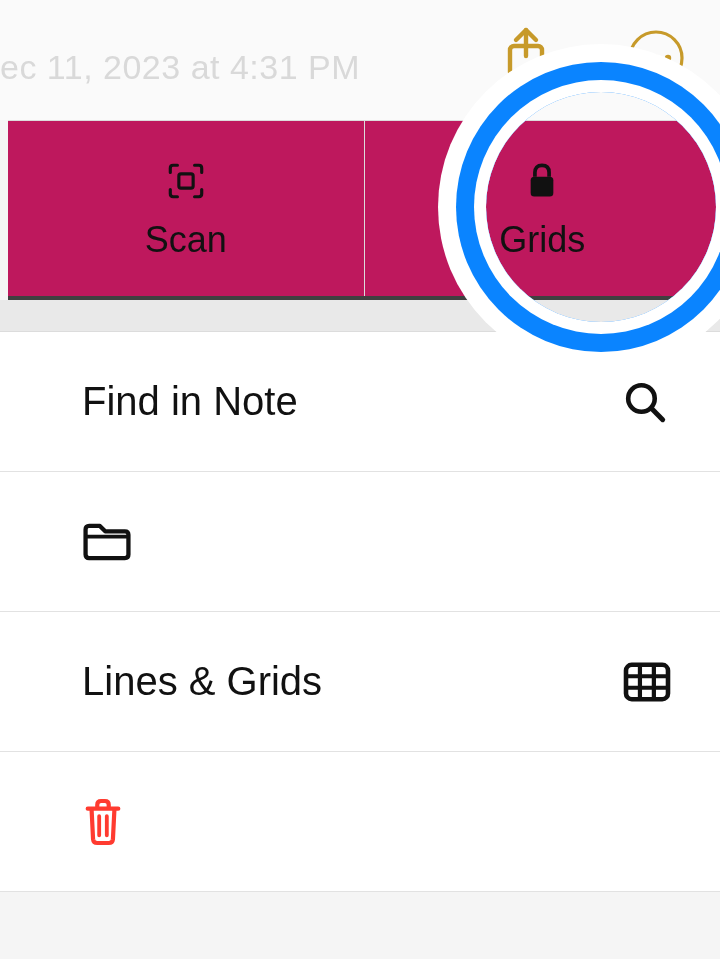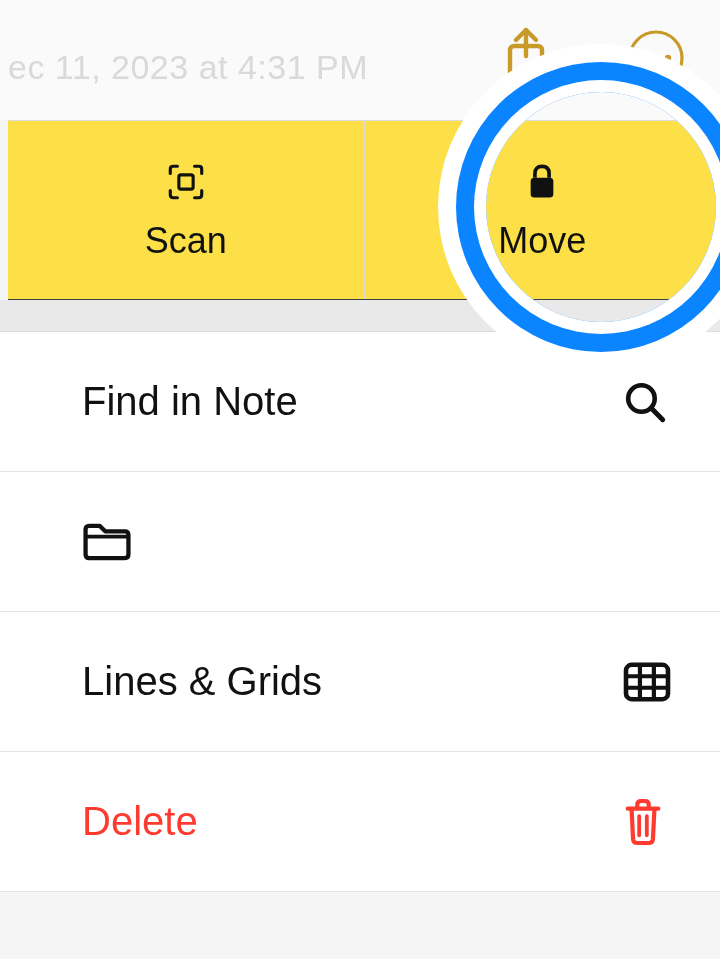--- a/index.html
+++ b/index.html
@@ -15,21 +15,21 @@
       overflow: hidden;
       position: relative;
     }
     .topbar {
       height: 120px;
       background: #fafafa;
       position: relative;
     }
     .faded-date {
       position: absolute;
-      left: 8px;
+      left: 0;
       top: 48px;
       font-size: 34px;
       color: #d9d9d9;
       letter-spacing: 0.5px;
       white-space: nowrap;
     }
     .share-btn {
       position: absolute;
       top: 26px;
       right: 170px;
@@ -38,23 +38,23 @@
     }
     .more-btn {
       position: absolute;
       top: 28px;
       right: 34px;
       width: 60px;
       height: 60px;
     }
     .action-row {
       display: flex;
-      background: #fde047;
+      background: #be185d;
       border-top: 1px solid #dcdcdc;
-      border-bottom: 1px solid #404040;
+      border-bottom: 4px solid #404040;
       height: 180px;
       margin-left: 8px;
     }
     .action-btn {
       flex: 1;
       display: flex;
       flex-direction: column;
       align-items: center;
       justify-content: center;
       gap: 18px;
@@ -171,21 +171,21 @@
   </div>
 
 
   <div class="action-btn" style="position:relative;z-index:20;">
     <div class="action-icon">
       <svg viewBox="0 0 24 28" width="34" height="40">
         <path d="M7 11 L7 8 Q7 3 12 3 Q17 3 17 8 L17 11" stroke="#111" stroke-width="2.6" fill="none"></path>
         <rect x="4" y="11" width="16" height="14" rx="2.5" fill="#111"></rect>
       </svg>
     </div>
-    <div class="action-label">Move</div>
+    <div class="action-label">Grids</div>
   </div>
 </div>
 
 <div class="divider-gap"></div>
 
 <div class="menu-list">
 
   <div class="menu-item">
     <span class="label">Find in Note</span>
     <span class="right-icon">
@@ -211,21 +211,20 @@
       <svg viewBox="0 0 26 22" width="50" height="42">
         <rect x="2" y="2" width="22" height="18" rx="3" stroke="#111" stroke-width="2.4" fill="none"></rect>
         <path d="M2 8 L24 8 M2 14 L24 14" stroke="#111" stroke-width="2.2"></path>
         <path d="M9.3 2 L9.3 20 M16.6 2 L16.6 20" stroke="#111" stroke-width="2.2"></path>
       </svg>
     </span>
   </div>
 
 
   <div class="menu-item destructive">
-    <span class="label">Delete</span>
     <span class="right-icon">
       <svg viewBox="0 0 22 26" width="42" height="50">
         <path d="M3 6 L19 6" stroke="#ff3b30" stroke-width="2.2" stroke-linecap="round"></path>
         <path d="M8 6 L8 4 Q8 2 10 2 L12 2 Q14 2 14 4 L14 6" stroke="#ff3b30" stroke-width="2.2" fill="none"></path>
         <path d="M5 6 L5.8 22 Q6 24 8 24 L14 24 Q16 24 16.2 22 L17 6" stroke="#ff3b30" stroke-width="2.2" fill="none" stroke-linejoin="round"></path>
         <path d="M9 10 L9 20 M13 10 L13 20" stroke="#ff3b30" stroke-width="2" stroke-linecap="round"></path>
       </svg>
     </span>
   </div>
 

